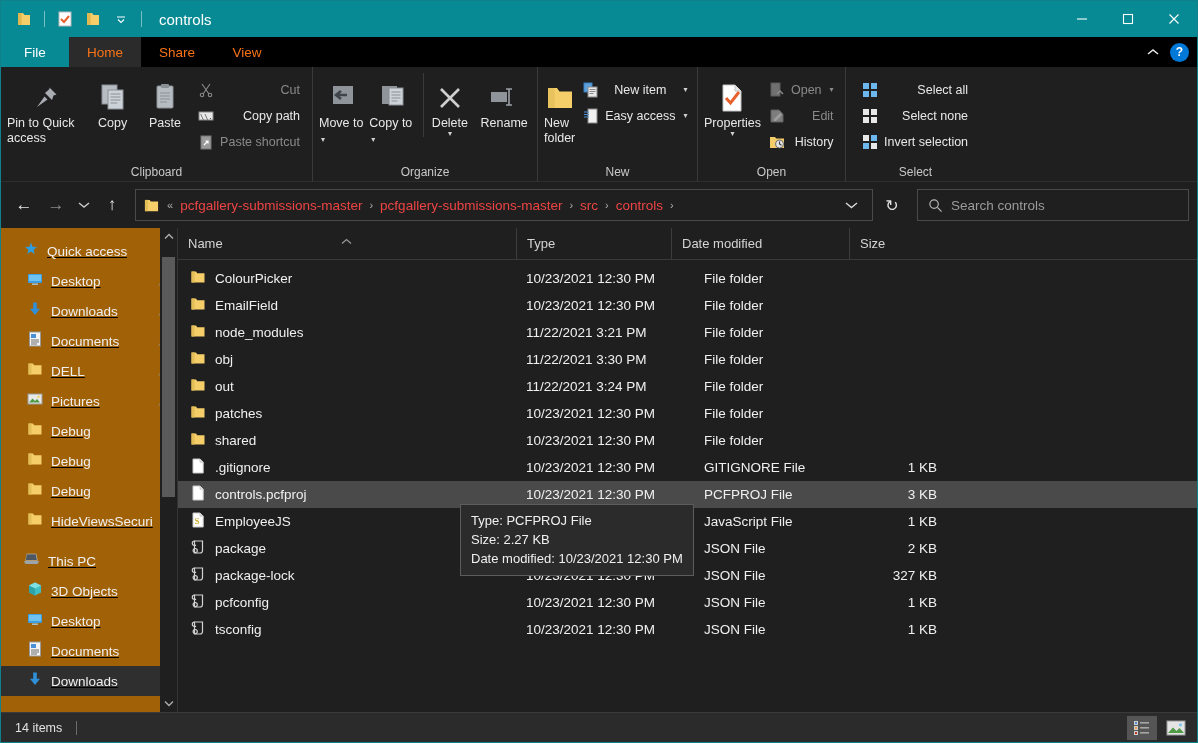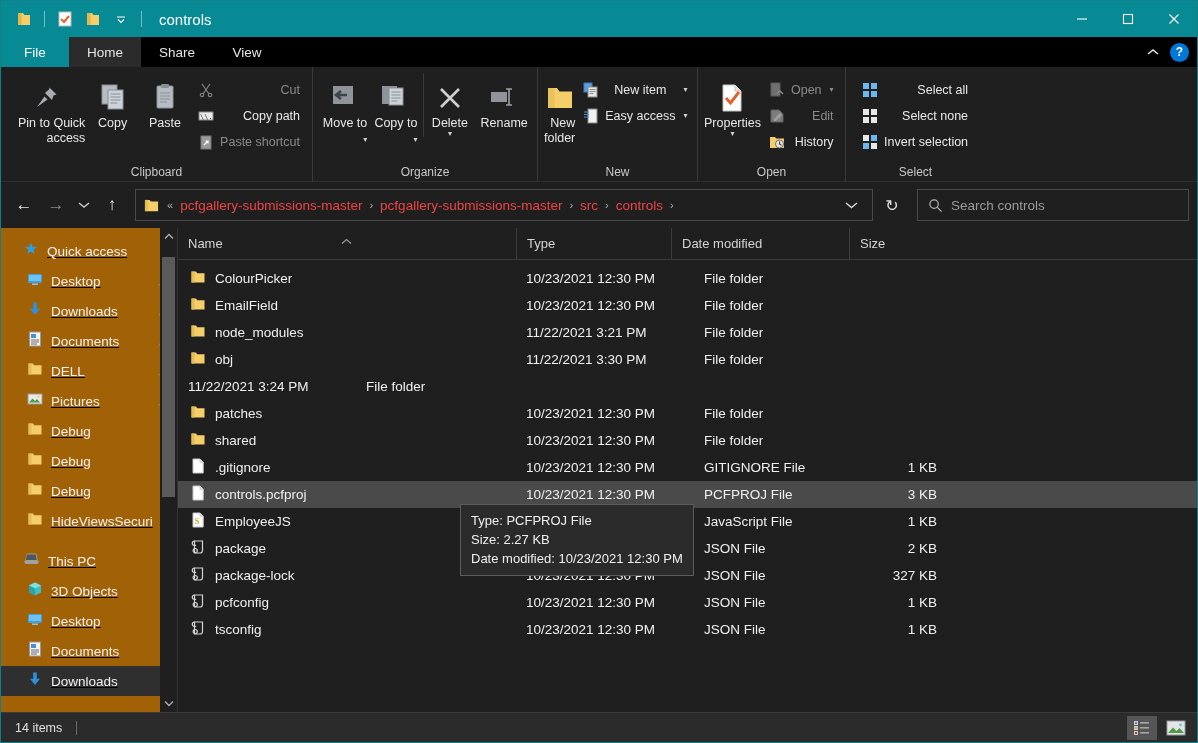--- a/index.html
+++ b/index.html
@@ -43,21 +43,21 @@
     color: #fff;
   }
 
   
   .tabstrip {
     height: 30px; background: #000000; display: flex;
     align-items: stretch; flex: none; position: relative;
   }
   .tab {
     display: flex; align-items: center; justify-content: center;
-    padding: 0 18px; font-size: 13.5px; color: #e5e5e5;
+    padding: 0 18px; font-size: 13.5px; color: #f97316;
     min-width: 68px;
   }
   .tab.file { background: #078a94; color: #ffffff; }
   .tab.active { background: #2b2b2b; }
   .tabstrip-right {
     position: absolute; right: 0; top: 0; height: 30px;
     display: flex; align-items: center; gap: 4px; padding-right: 8px;
   }
   .chev-up { color: #e6e6e6; font-size: 14px; padding: 0 6px; }
   .help-btn {
@@ -84,21 +84,21 @@
   .rgroup-label {
     height: 20px; text-align: center; color: #c8c8c8;
     font-size: 12px; line-height: 20px;
   }
   .bigbtn {
     width: 64px; display: flex; flex-direction: column;
     align-items: center; padding-top: 4px; cursor: default;
   }
   .bigbtn .ico { height: 36px; display: flex; align-items: flex-end; justify-content: center; }
   .bigbtn .lbl {
-    color: #e8e8e8; font-size: 12.5px; text-align: right;
+    color: #e8e8e8; font-size: 12.5px; text-align: left;
     line-height: 15px; margin-top: 3px;
   }
   .smallcol { display: flex; flex-direction: column; gap: 1px; padding-top: 4px; }
   .smallbtn {
     display: flex; align-items: center; gap: 6px;
     height: 25px; padding: 0 6px; cursor: default; justify-content: space-between;
   }
   .smallbtn .lbl { color: #e8e8e8; font-size: 12.5px; white-space: nowrap; }
   .smallbtn .lbl.dis { color: #8a8a8a; }
   .caret { font-size: 8px; color: #cfcfcf; margin-left: 2px; }
@@ -846,20 +846,27 @@
                   <path d="M1.5 2.5h4.5l1.2 1.7H14.5V13.5h-13z" fill="#f5ce6a"></path>
                   <path d="M1.5 2.5h3v11h-3z" fill="#e3bd56"></path>
                 </svg></span>
               <span>obj</span>
             </div>
             <div class="c-date">11/22/2021 3:30 PM</div>
             <div class="c-type">File folder</div>
             <div class="c-size"></div>
           </div>
           <div class="row">
+            <div class="c-name">
+              <span><svg width="16" height="16" viewBox="0 0 16 16">
+                  <path d="M1.5 2.5h4.5l1.2 1.7H14.5V13.5h-13z" fill="#f5ce6a"></path>
+                  <path d="M1.5 2.5h3v11h-3z" fill="#e3bd56"></path>
+                </svg></span>
+              <span>out</span>
+            </div>
             <div class="c-date">11/22/2021 3:24 PM</div>
             <div class="c-type">File folder</div>
             <div class="c-size"></div>
           </div>
           <div class="row">
             <div class="c-name">
               <span><svg width="16" height="16" viewBox="0 0 16 16">
                   <path d="M1.5 2.5h4.5l1.2 1.7H14.5V13.5h-13z" fill="#f5ce6a"></path>
                   <path d="M1.5 2.5h3v11h-3z" fill="#e3bd56"></path>
                 </svg></span>

